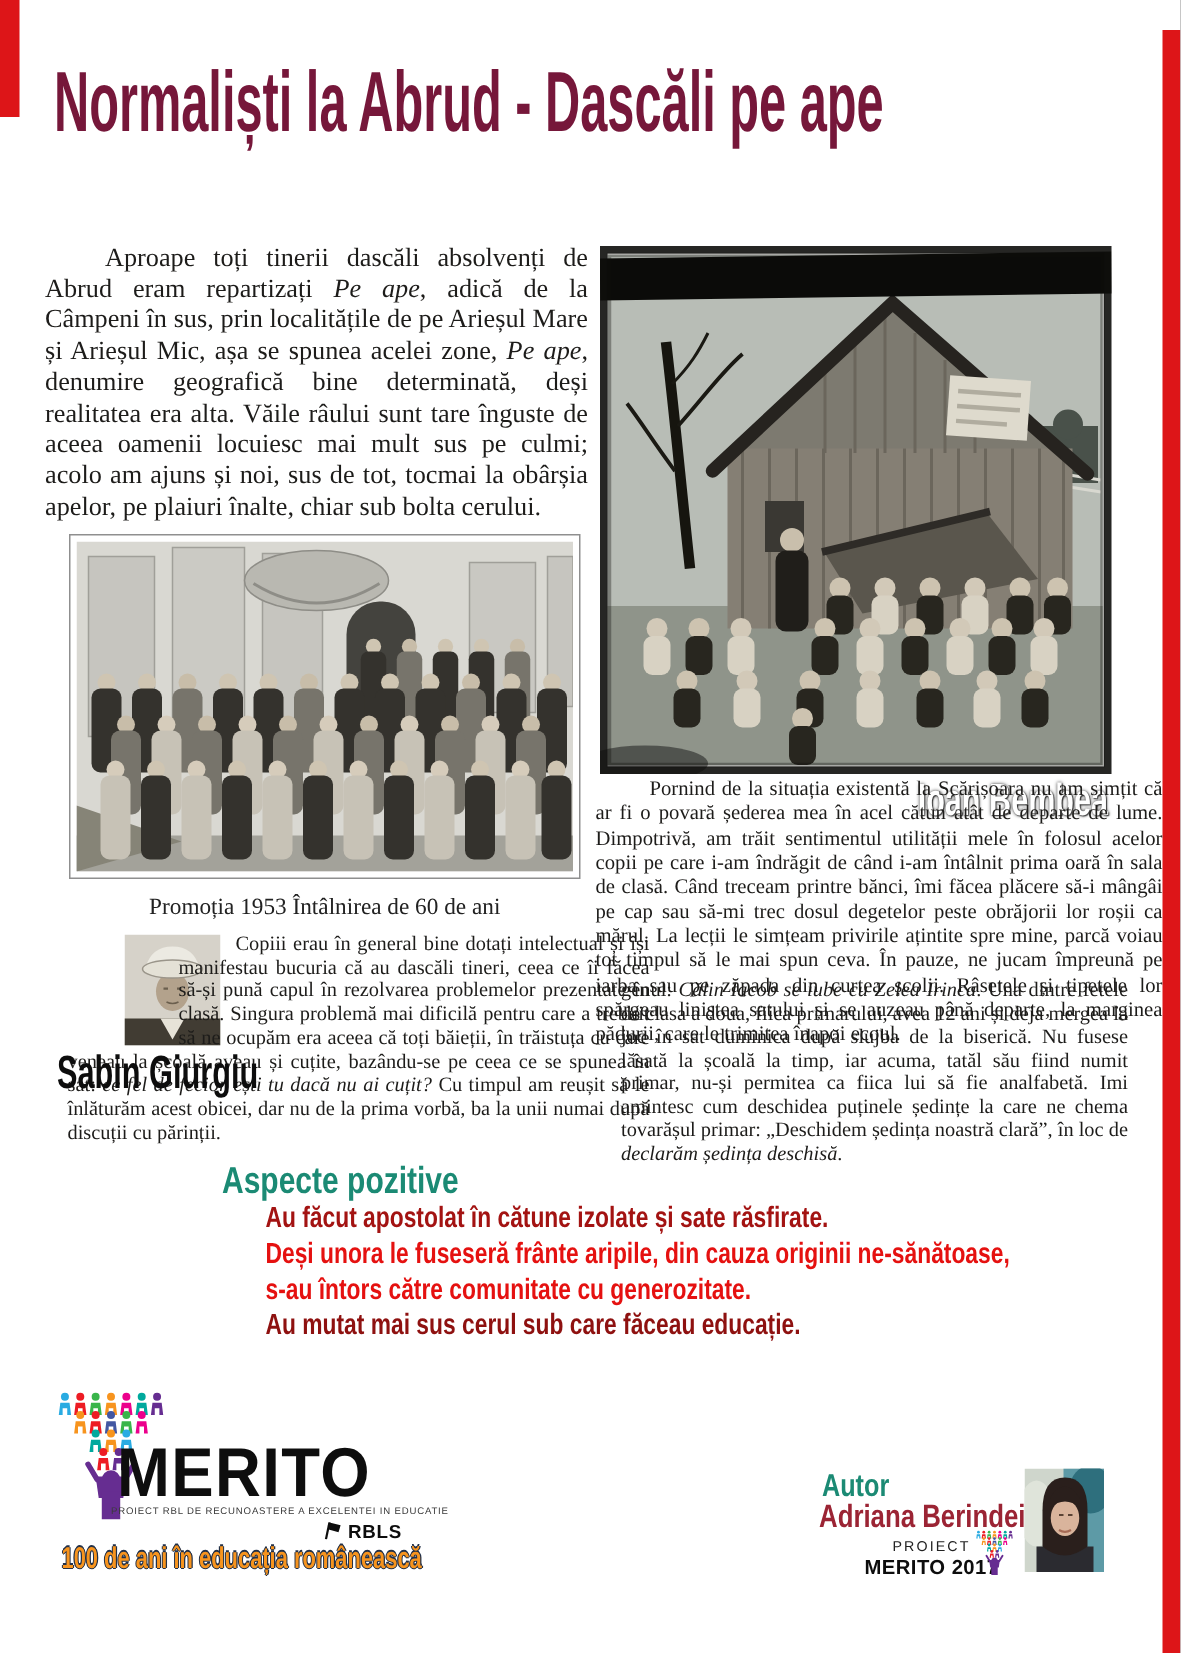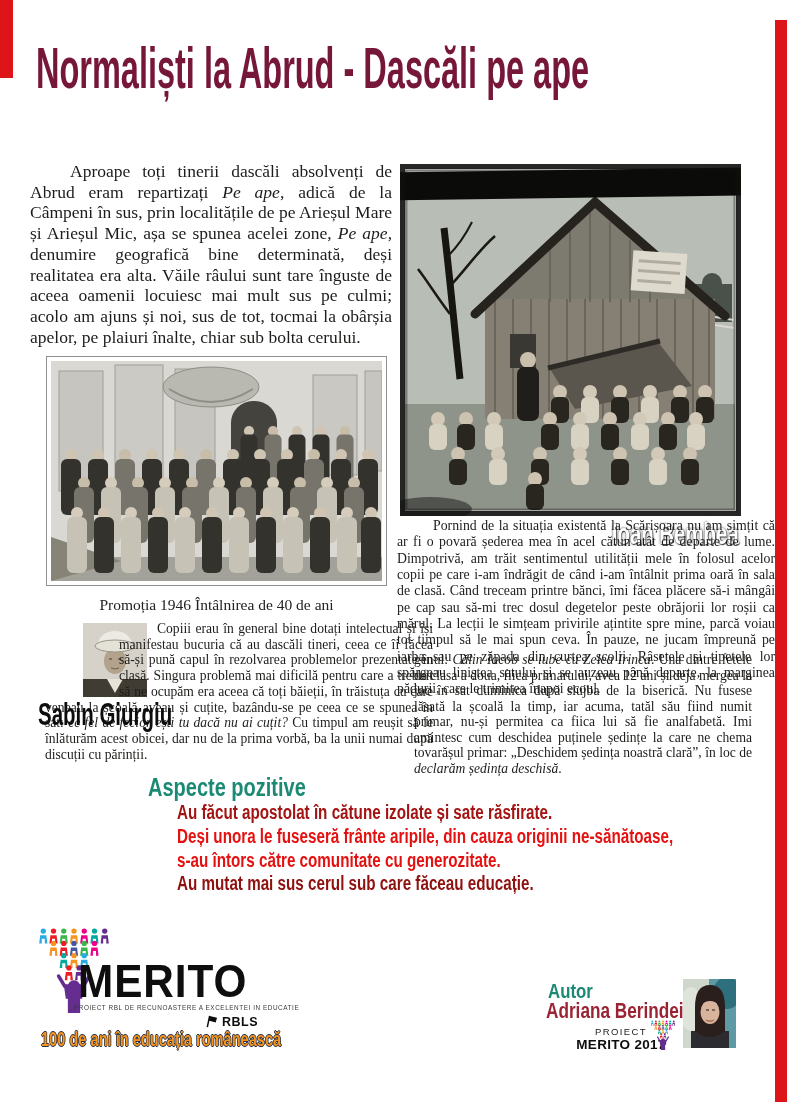--- a/index.html
+++ b/index.html
@@ -42,21 +42,21 @@
              font-family:"Liberation Sans",sans-serif;font-weight:bold;font-size:19.5px;}
   .pos-lines div{line-height:23.8px;white-space:nowrap;}
   .tone-dark{color:#A31312;}
   .tone-bright{color:#E51110;}
   .tone-dark2{color:#8E1110;}
   
   .tree{left:37px;top:927px;}
   .merito-word{left:78px;top:954px;font-size:46px;color:#0e0e0e;letter-spacing:1px;transform:scaleX(.92);}
   .merito-sub{left:74px;top:1004px;font-family:"Liberation Sans",sans-serif;font-size:6.4px;
               letter-spacing:.55px;color:#3a3a3a;white-space:nowrap;}
-  .rbls{left:120px;top:1012px;width:138px;text-align:right;font-family:"Liberation Sans",sans-serif;}
+  .rbls{left:130px;top:1012px;width:138px;text-align:right;font-family:"Liberation Sans",sans-serif;}
   .rbls span{font-weight:bold;font-size:12.5px;color:#0d0d0d;letter-spacing:.5px;}
   .anniv{left:41px;top:1028px;font-size:20px;color:#F7941E;transform:scaleX(.73);
          text-shadow:-1px 0 #223048,1px 0 #223048,0 -1px #223048,0 1px #223048;}
   
   .autor{left:548px;top:979px;font-size:21px;color:#1B8A74;transform:scaleX(.8);}
   .aname{left:546px;top:999px;font-size:21.5px;color:#9B2434;transform:scaleX(.8);}
   .roleblock{left:556px;top:1026px;width:130px;text-align:center;font-family:"Liberation Sans",sans-serif;}
   .role1{font-size:9.5px;letter-spacing:1.4px;color:#222;}
   .role2{font-size:13.5px;font-weight:bold;color:#0d0d0d;letter-spacing:.3px;}
   .mini-tree{left:650px;top:1020px;}
@@ -139,21 +139,21 @@
           <use href="#pa" transform="translate(161,152)"></use>
           <use href="#pb" transform="translate(188,152)"></use>
           <use href="#pa" transform="translate(215,152)"></use>
           <use href="#pb" transform="translate(242,152)"></use>
           <use href="#pa" transform="translate(269,152)"></use>
           <use href="#pb" transform="translate(296,152)"></use>
           <use href="#pa" transform="translate(320,152)"></use>
       </g>
     </svg>
   </div>
-  <div class="abs caption1">Promoția 1946 Întâlnirea de 40 de ani</div>
+  <div class="abs caption1">Promoția 1953 Întâlnirea de 60 de ani</div>
 
   <div class="para p2">
     <span class="sabin-float">
       <svg width="64" height="74" viewBox="0 0 64 74">
         <rect width="64" height="74" fill="#d6d2c9"></rect>
         <rect x="0" y="56" width="64" height="18" fill="#413c33"></rect>
         <polygon points="24,56 32,70 40,56" fill="#e7e3d8"></polygon>
         <ellipse cx="32" cy="38" rx="11" ry="13" fill="#b3a28c"></ellipse>
         <path d="M14,22 Q18,8 32,8 Q46,8 50,22 Z" fill="#eceae2"></path>
         <ellipse cx="32" cy="23" rx="20" ry="6" fill="#e4e1d6" stroke="#9a958a"></ellipse>

